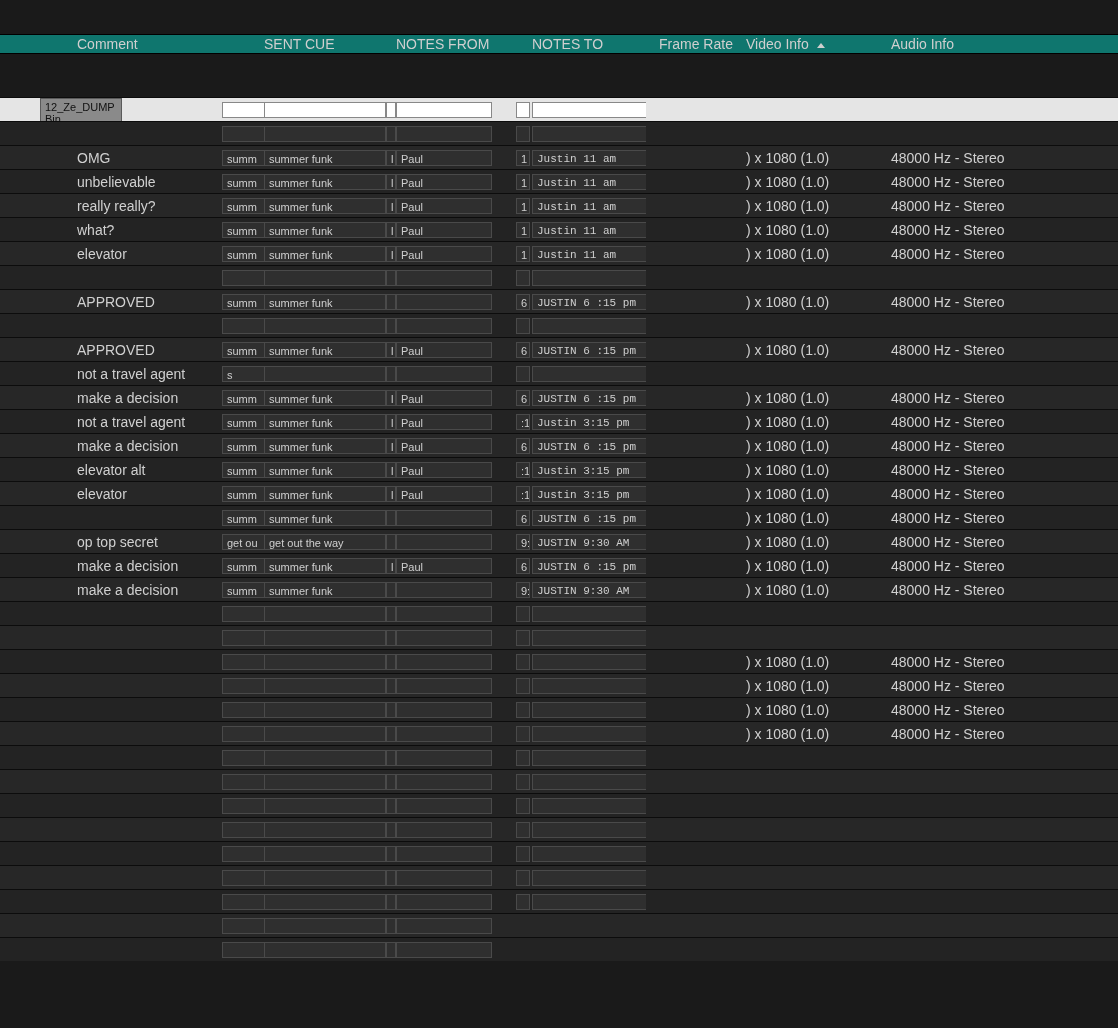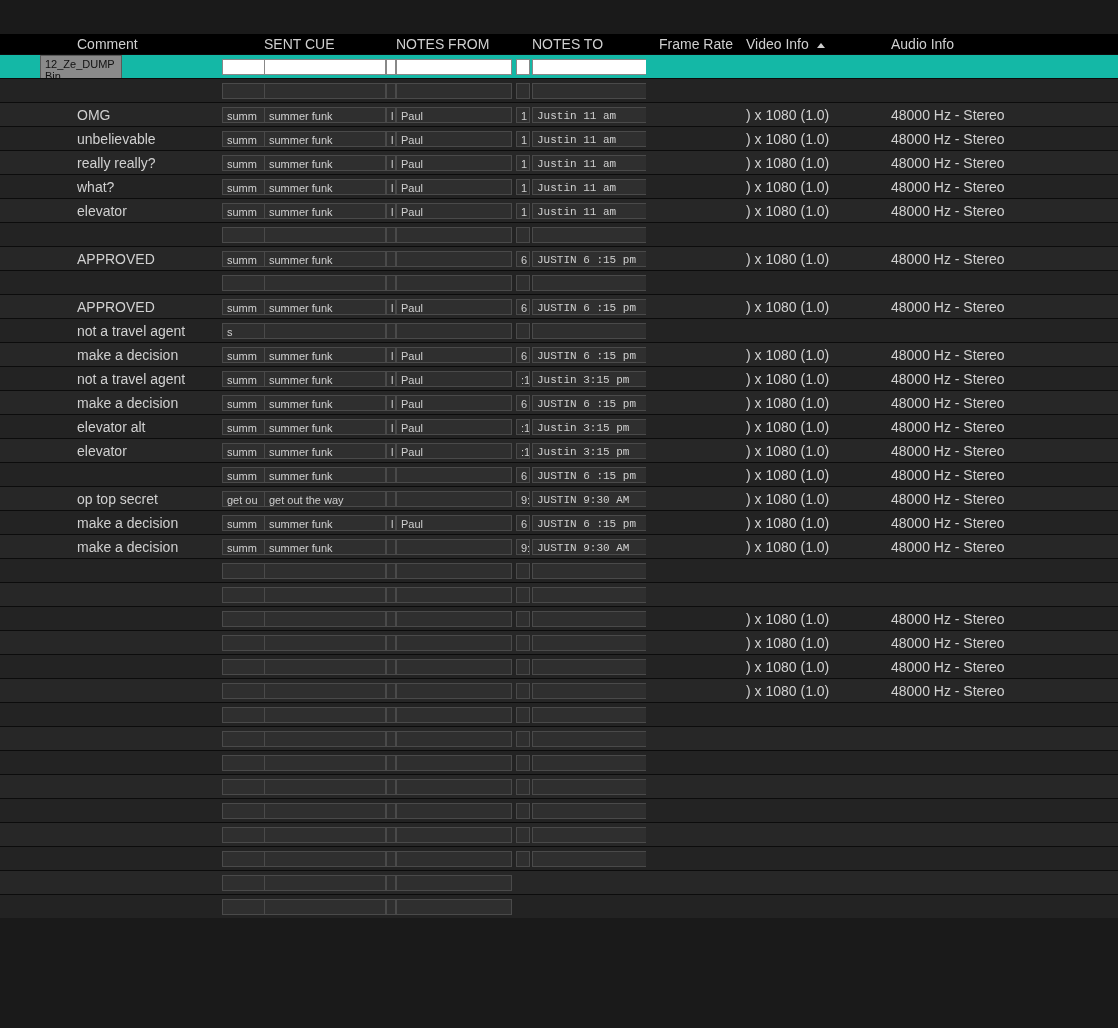--- a/index.html
+++ b/index.html
@@ -13,21 +13,21 @@
     overflow: hidden;
     user-select: none;
   }
   .topbar {
     height: 34px;
     background: #1a1a1a;
   }
   .header-row {
     display: flex;
     height: 20px;
-    background: #000000;
+    background: #0f766e;
     border-top: 1px solid #000;
     border-bottom: 1px solid #000;
     align-items: center;
     font-size: 14px;
     color: #cfcfcf;
   }
   .col { overflow: hidden; white-space: nowrap; text-overflow: clip; }
   .col-name    { width: 75px;  padding-left: 6px; margin-top: 37px; }
   .col-comment { width: 147px; padding-left: 2px; }
   .col-cue1    { width: 42px;  }
@@ -47,42 +47,43 @@
     display: flex;
     height: 24px;
     align-items: center;
     border-top: 1px solid #0c0c0c;
     position: relative;
     font-size: 14px;
   }
   .row:nth-child(odd)  { background: #272727; }
   .row:nth-child(even) { background: #232323; }
   .row.selected {
-    background: #14b8a6;
+    background: #e5e5e5;
     color: #111;
+    margin-top: 43px;
   }
   .row .col-name { font-size: 12px; }
   .row.selected .field { background: #fff; color:#111; border-color:#888; }
 
   
   .field {
     height: 16px;
     line-height: 16px;
     background: #2f2f2f;
     border: 1px solid #4a4a4a;
     font-size: 11px;
     color: #cfcfcf;
     padding: 0 4px;
     overflow: hidden;
     white-space: nowrap;
   }
   .col-cue1 .field  { width: 54px; }
   .col-cue2 .field  { width: 122px; }
   .col-notes1 .field{ width: 8px; }
-  .col-notes2 .field{ width: 116px; }
+  .col-notes2 .field{ width: 96px; }
   .col-sent1 .field { width: 14px; }
   .col-sent2 .field { width: 119px; font-family: Liberation Mono, monospace; }
   .sort-icon {
     display:inline-block;
     width:0;height:0;
     border-left:4px solid transparent;
     border-right:4px solid transparent;
     border-bottom:5px solid #cfcfcf;
     margin-left:4px;
     vertical-align:middle;

